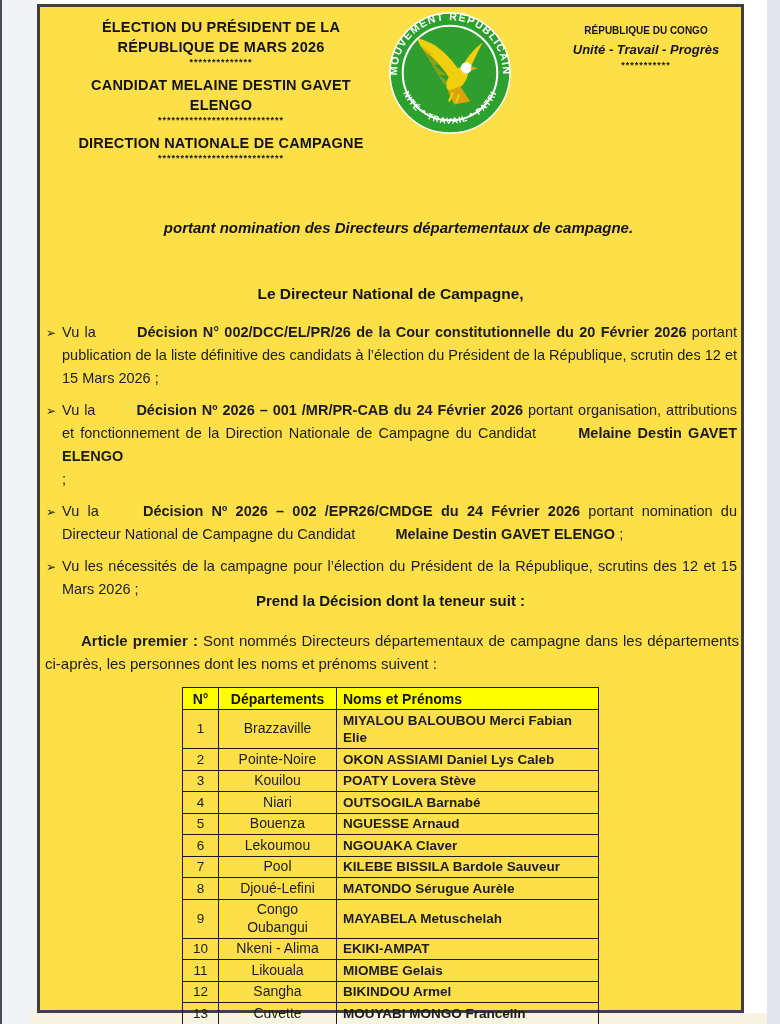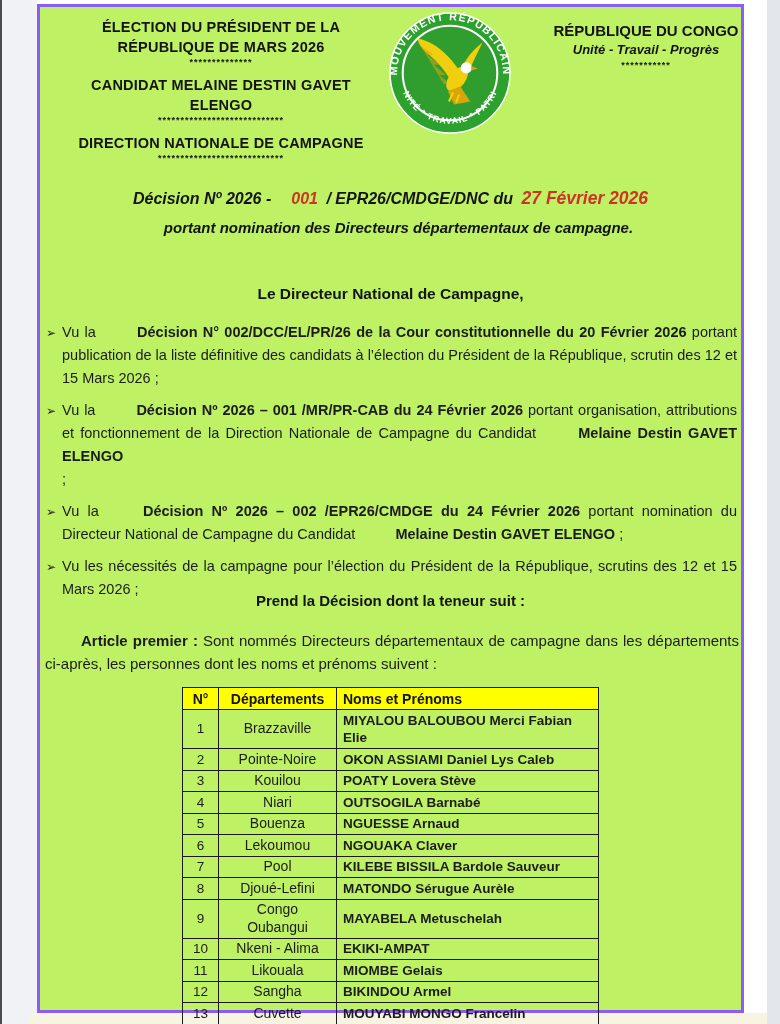--- a/index.html
+++ b/index.html
@@ -9,34 +9,34 @@
     font-family:"Liberation Sans", sans-serif;
     color:#1c1c1c;
   }
   .edge-dark-left{position:absolute;left:0;top:0;width:2px;height:1024px;background:#4b4b54;}
   .edge-left{position:absolute;left:2px;top:0;width:35px;height:1024px;background:#f1f2f5;}
   .edge-right{position:absolute;right:0;top:0;width:13px;height:1024px;background:#e4e6ee;}
   .bottom-cream{position:absolute;left:30px;top:1013px;width:737px;height:11px;background:#f8f4e2;}
 
   .page{
     position:absolute;left:37px;top:4px;width:707px;height:1009px;
-    box-sizing:border-box;background:#bef264;border:3px solid #8b5cf6;
+    box-sizing:border-box;background:#fde047;border:3px solid #404040;
   }
   .page *{box-sizing:border-box;}
 
   
   .hdr-left{position:absolute;left:18px;top:10px;width:326px;text-align:center;
     font-weight:700;font-size:14.5px;line-height:20px;letter-spacing:.2px;color:#141414;}
   .stars{font-weight:700;font-size:9px;line-height:11px;letter-spacing:1px;color:#141414;}
   .hdr-left .blk{margin-bottom:7px;}
 
   .logo-wrap{position:absolute;left:349px;top:5px;width:122px;height:122px;}
 
   .hdr-right{position:absolute;left:508px;top:14px;width:196px;text-align:center;}
-  .hdr-right .country{font-weight:700;font-size:15px;line-height:19px;color:#141414;}
+  .hdr-right .country{font-weight:700;font-size:10px;line-height:19px;color:#141414;}
   .hdr-right .motto{font-weight:700;font-style:italic;font-size:13px;line-height:20px;color:#141414;}
 
   
   .decision-line{position:absolute;left:0;top:181px;width:100%;text-align:center;
     font-weight:700;font-style:italic;font-size:16px;color:#141414;}
   .decision-line .red{color:var(--accent-red);}
   .decision-line .date{font-size:17.5px;}
   .decision-line .gap{display:inline-block;width:12px;}
   .decision-line span{margin:0 2px;}
   .decision-sub{position:absolute;left:0;top:212px;width:100%;text-align:center;
@@ -124,25 +124,20 @@
       </g>
     </svg>
   </div>
 
   <div class="hdr-right">
     <div class="country">RÉPUBLIQUE DU CONGO</div>
     <div class="motto">Unité - Travail - Progrès</div>
     <div class="stars">***********</div>
   </div>
 
-  <div class="decision-line">
-    <span>Décision Nº 2026 -</span><span class="gap"></span><span class="red">001</span>
-    <span>/ EPR26/CMDGE/DNC du</span>
-    <span class="red date">27 Février 2026</span>
-  </div>
   <div class="decision-sub">portant nomination des Directeurs départementaux de campagne.</div>
 
   <div class="heading">Le Directeur National de Campagne,</div>
 
   <ul class="vu-list">
       <li><span class="arrow">➢</span><span><span>Vu la </span><span class="b">Décision N° 002/DCC/EL/PR/26 de la Cour constitutionnelle du 20 Février 2026</span><span> portant publication de la liste définitive des candidats à l’élection du Président de la République, scrutin des 12 et 15 Mars 2026 ;</span></span></li>
       <li><span class="arrow">➢</span><span><span>Vu la </span><span class="b">Décision Nº 2026 – 001 /MR/PR-CAB du 24 Février 2026</span><span> portant organisation, attributions et fonctionnement de la Direction Nationale de Campagne du Candidat </span><span class="b">Melaine Destin GAVET ELENGO</span><br><span>;</span></span></li>
       <li><span class="arrow">➢</span><span><span>Vu la </span><span class="b">Décision Nº 2026 – 002 /EPR26/CMDGE du 24 Février 2026</span><span> portant nomination du Directeur National de Campagne du Candidat </span><span class="b">Melaine Destin GAVET ELENGO</span><span> ;</span></span></li>
       <li><span class="arrow">➢</span><span><span>Vu les nécessités de la campagne pour l’élection du Président de la République, scrutins des 12 et 15 Mars 2026 ;</span></span></li>
     </ul>

